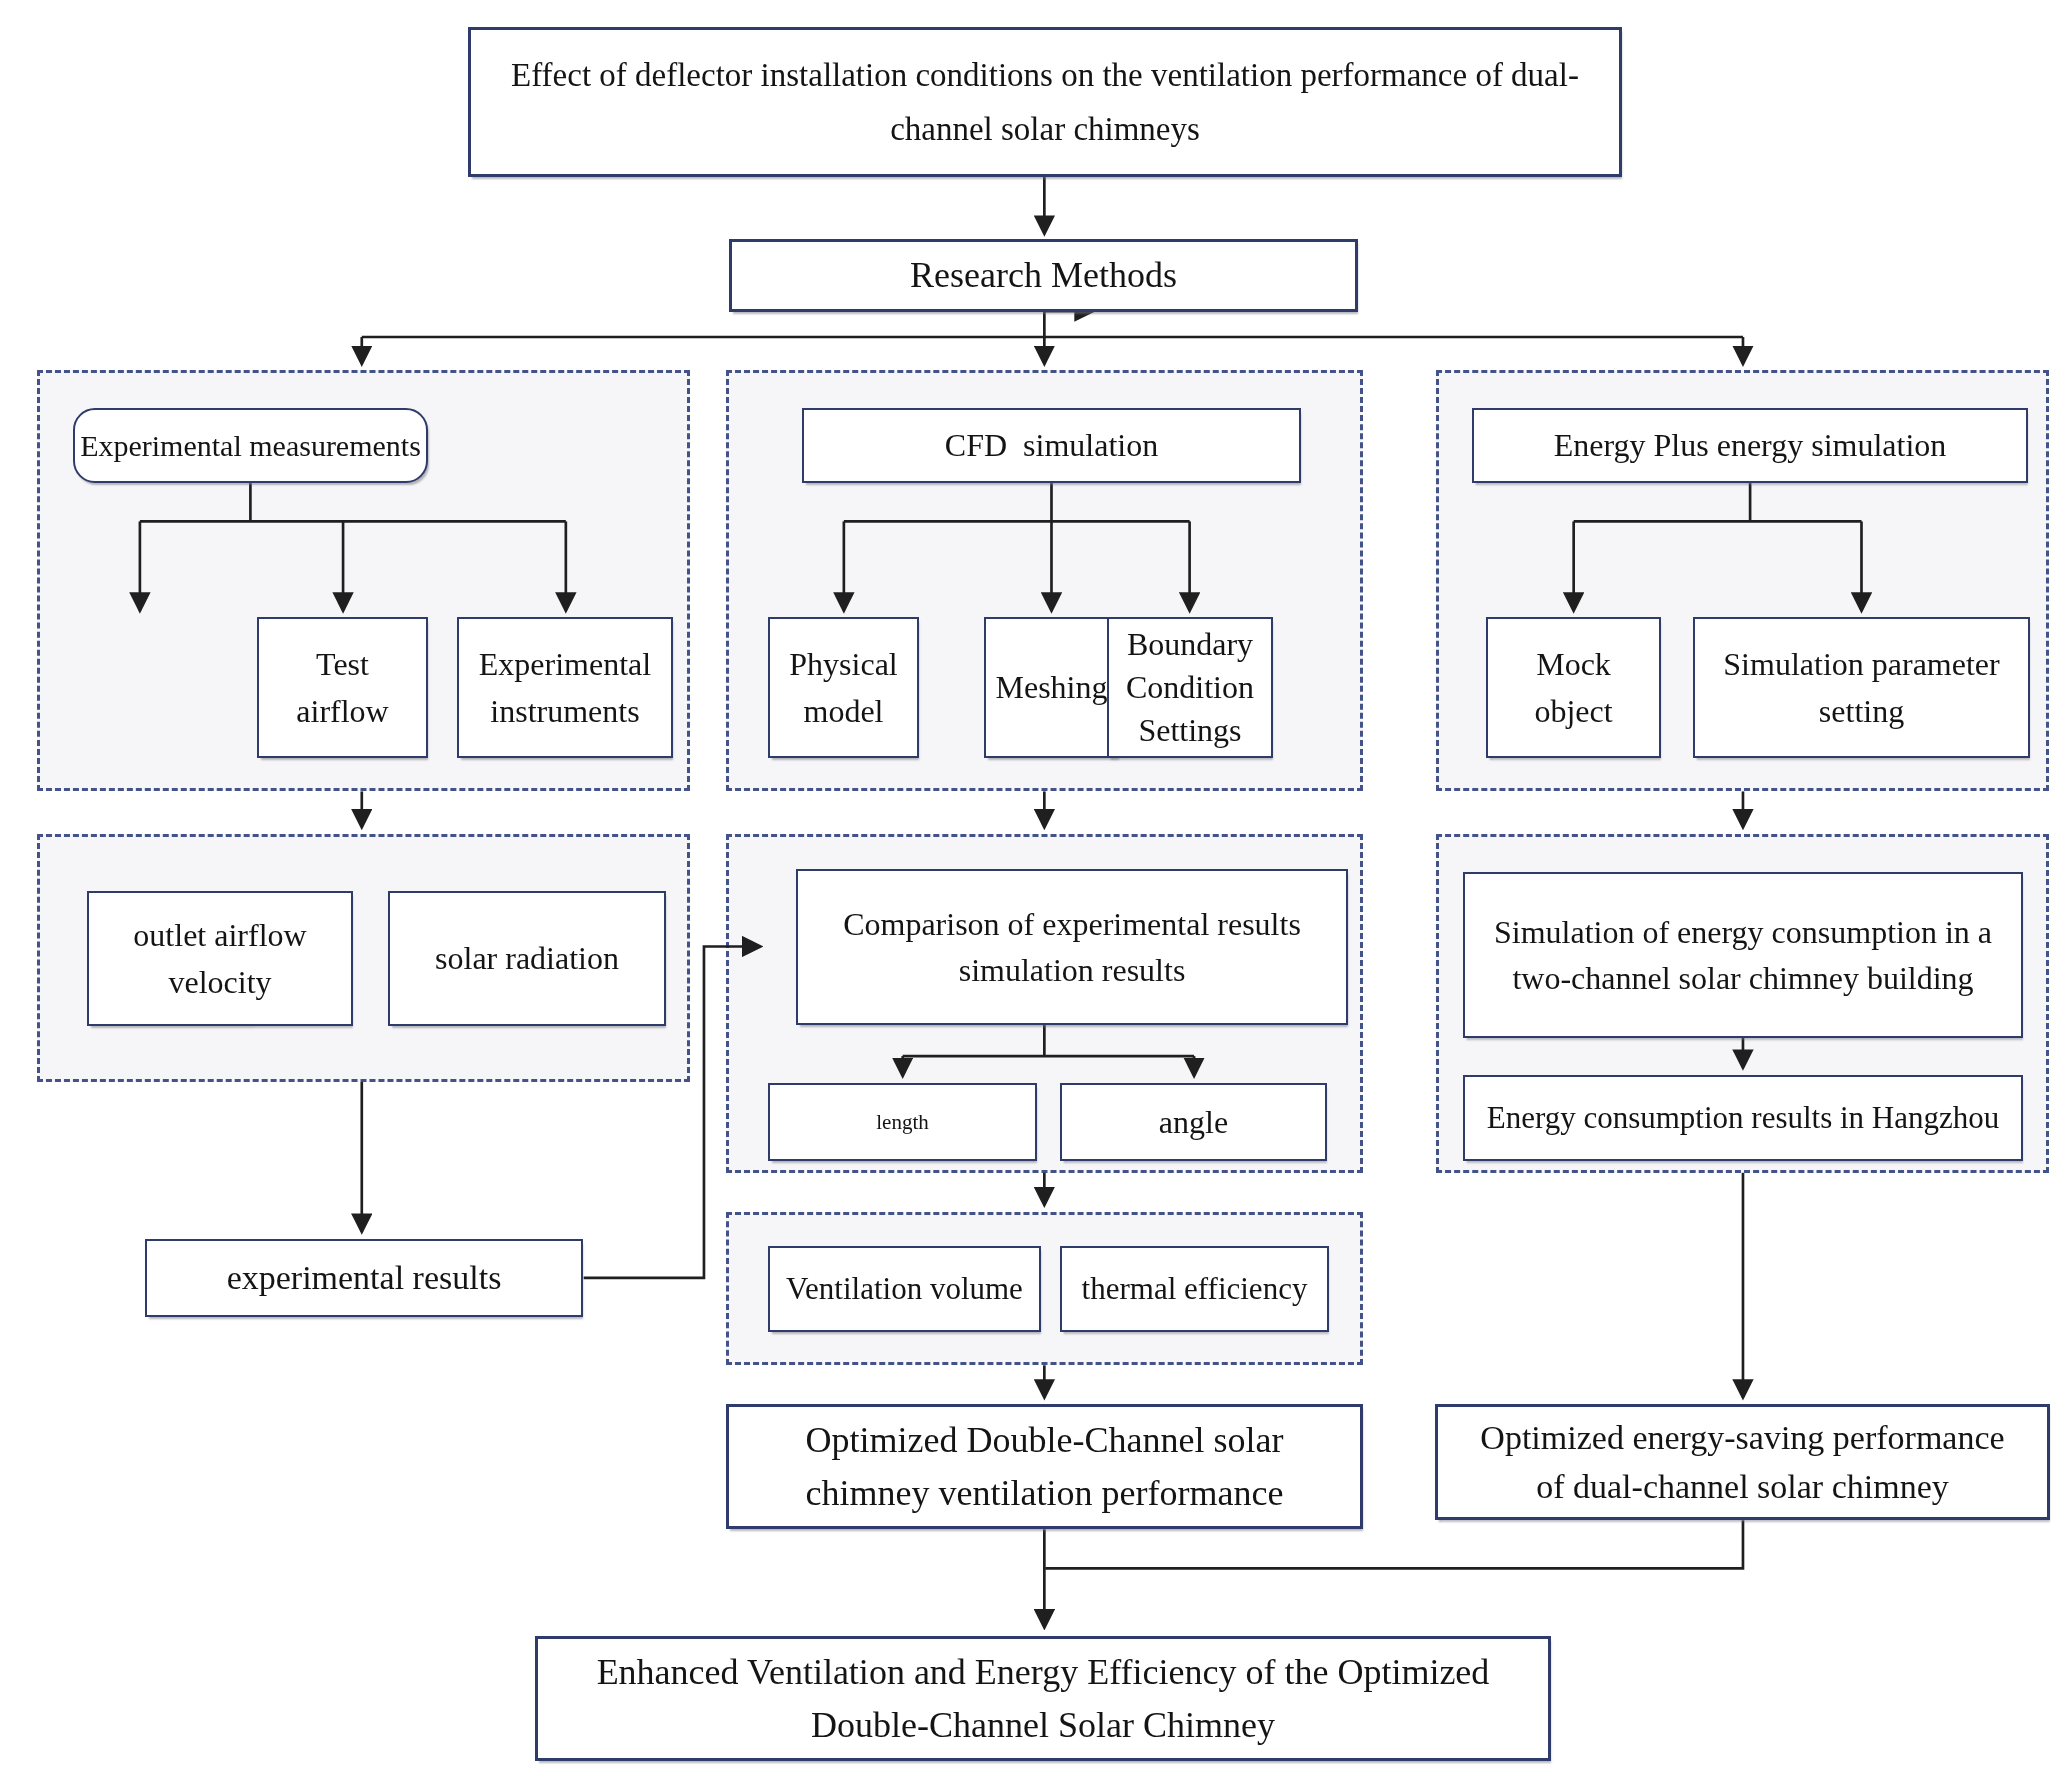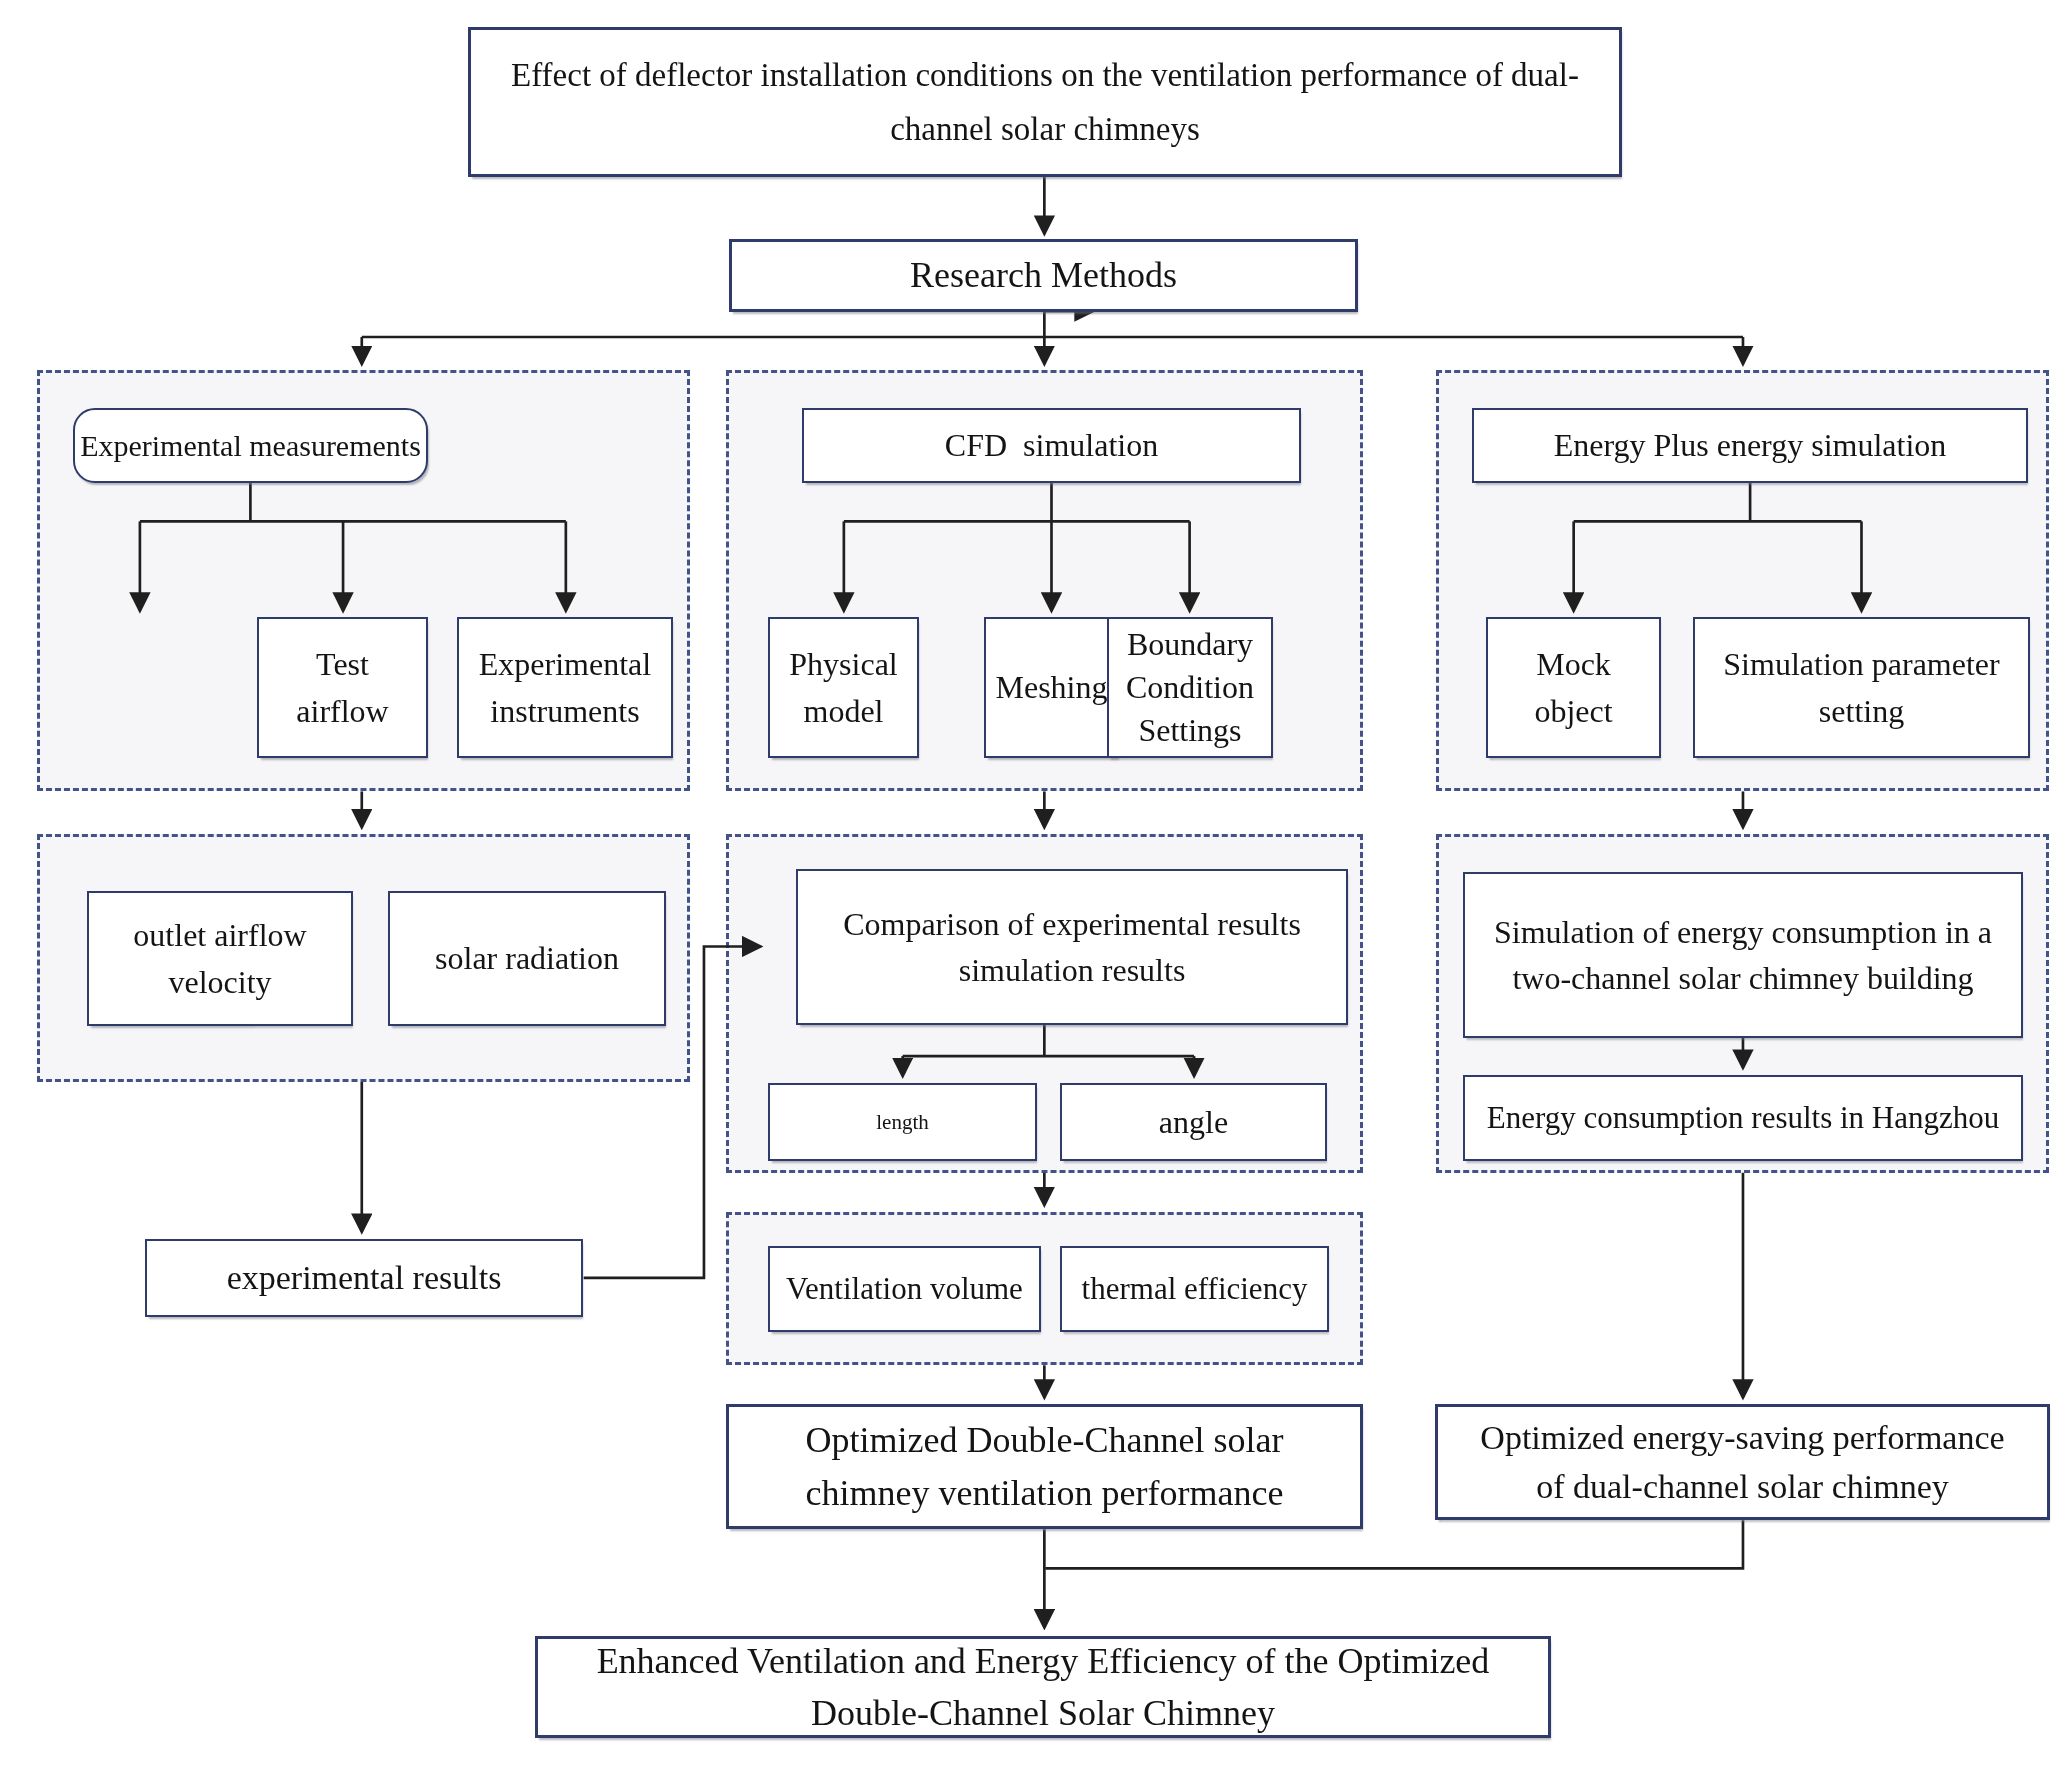--- a/index.html
+++ b/index.html
@@ -58,21 +58,21 @@
   [data-name="angle-box"]{left:1060px;top:1083px;width:267px;height:78px;font-size:32px;}
   [data-name="energy-simulation-container"]{left:1436px;top:834px;width:613px;height:339px;}
   [data-name="energy-consumption-simulation-box"]{left:1463px;top:872px;width:560px;height:166px;font-size:32px;padding:0 10.7px;}
   [data-name="hangzhou-results-box"]{left:1463px;top:1075px;width:560px;height:86px;font-size:31px;white-space:nowrap;}
   [data-name="experimental-results-box"]{left:145px;top:1239px;width:438px;height:78px;font-size:34px;}
   [data-name="metrics-container"]{left:726px;top:1212px;width:637px;height:153px;}
   [data-name="ventilation-volume-box"]{left:768px;top:1246px;width:273px;height:86px;font-size:31px;white-space:nowrap;}
   [data-name="thermal-efficiency-box"]{left:1060px;top:1246px;width:269px;height:86px;font-size:31px;white-space:nowrap;}
   [data-name="optimized-ventilation-box"]{left:726px;top:1404px;width:637px;height:125px;font-size:36px;padding:0 53px;}
   [data-name="optimized-energy-saving-box"]{left:1435px;top:1404px;width:615px;height:116px;font-size:34px;padding:0 36px;}
-  [data-name="conclusion-box"]{left:535px;top:1636px;width:1016px;height:102px;font-size:36px;padding:0 18px;}
+  [data-name="conclusion-box"]{left:535px;top:1636px;width:1016px;height:125px;font-size:36px;padding:0 18px;}
 </style>
 </head>
 <body>
 
 <div class="canvas" data-name="flowchart-canvas">
 
   <div class="container" data-name="experimental-container"></div>
   <div class="container" data-name="cfd-container"></div>
   <div class="container" data-name="energyplus-container"></div>
   <div class="container" data-name="measurement-outputs-container"></div>

